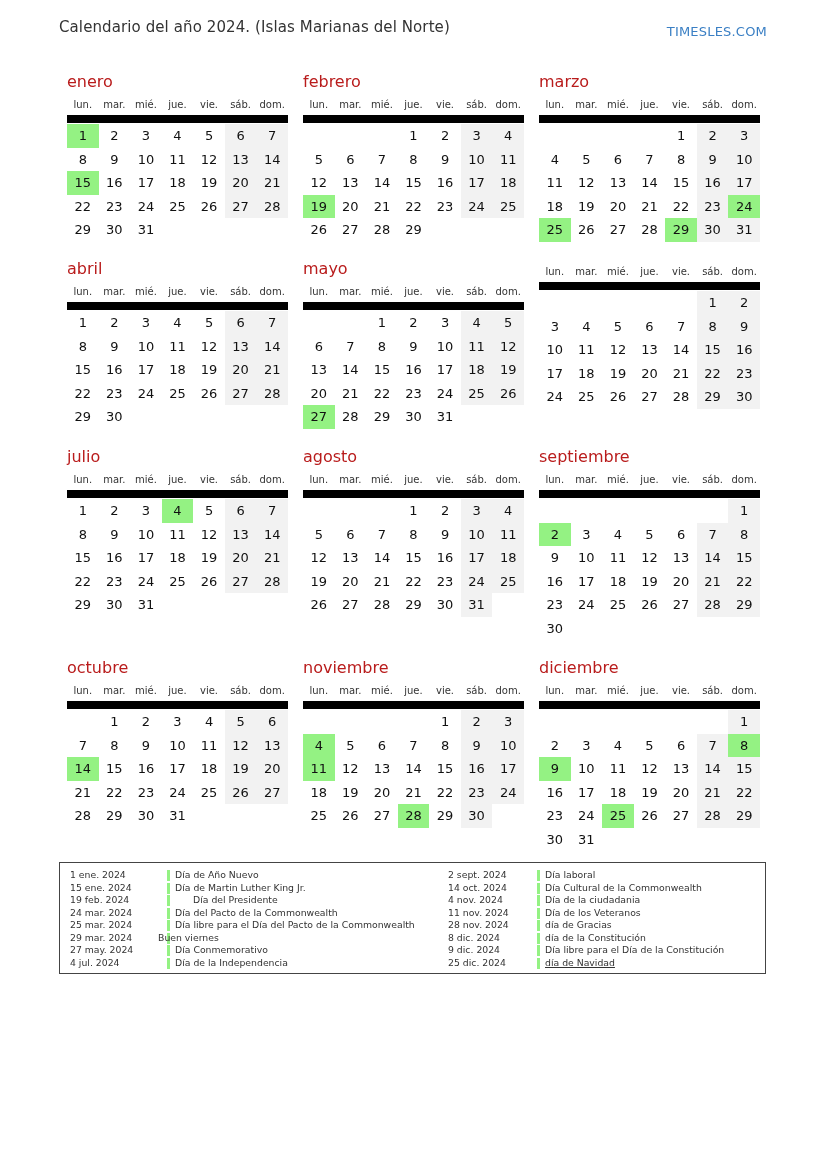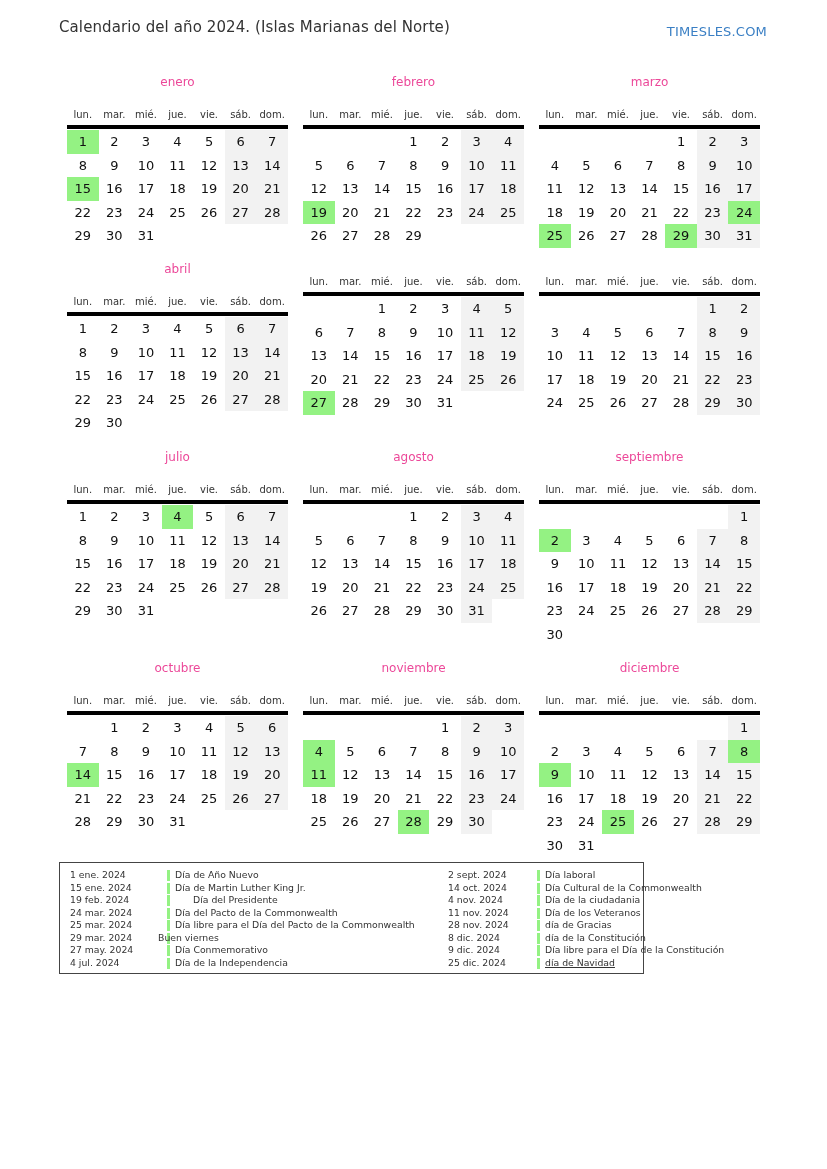--- a/index.html
+++ b/index.html
@@ -1,28 +1,28 @@
 <!DOCTYPE html>
 <html><head>
 <meta charset="utf-8">
 <style>
   html, body { margin: 0; padding: 0; background: #ffffff; }
   body { width: 827px; height: 1169px; position: relative; font-family: "DejaVu Sans", sans-serif; color: #222; overflow: hidden; }
   .title { position: absolute; left: 59px; top: 18px; font-size: 15px; color: #333; letter-spacing: 0.1px; white-space: nowrap; }
   .brand { position: absolute; right: 60px; top: 24px; font-size: 13px; color: #3a7fc4; letter-spacing: 0.2px; }
   .month { position: absolute; width: 221px; }
-  .month-name { text-align: center; font-size: 12px; color: #ec4899; height: 20px; line-height: 20px; }
-  .dow-row { display: flex; height: 20px; line-height: 20px; margin-top: 13px; border-bottom: 4px solid #000000; }
+  .month-name { font-size: 16px; color: #b91c1c; height: 20px; line-height: 20px; }
+  .dow-row { display: flex; height: 20px; line-height: 20px; margin-top: 3px; border-bottom: 8px solid #000000; }
   .dow { width: 31.57px; text-align: center; font-size: 10px; color: #333; }
   .grid { display: flex; flex-wrap: wrap; margin-top: 1px; }
   .cell { width: 31.57px; height: 23.5px; line-height: 23.5px; text-align: center; font-size: 13px; color: #111; box-sizing: border-box; }
   .cell.we { background: #f2f2f2; }
   .cell.hol { background: #94f283; }
   .cell.empty { background: transparent; }
-  .legend { position: absolute; left: 59px; top: 862px; width: 585px; height: 112px; border: 1.5px solid #444; box-sizing: border-box; font-size: 9.3px; color: #333; }
+  .legend { position: absolute; left: 59px; top: 862px; width: 707px; height: 112px; border: 1.5px solid #444; box-sizing: border-box; font-size: 9.3px; color: #333; }
   .lg-col { position: absolute; top: 6px; }
   .lg-row { height: 12.5px; line-height: 12.5px; position: relative; white-space: nowrap; }
   .lg-date { position: absolute; left: 0; }
   .lg-bar { position: absolute; width: 3px; height: 11px; top: 1px; background: #94f283; }
   .lg-name { position: absolute; }
 </style>
 </head>
 <body>
 
 <div class="title">Calendario del año 2024. (Islas Marianas del Norte)</div>
@@ -207,20 +207,21 @@
         <div class="cell">24</div>
         <div class="cell">25</div>
         <div class="cell">26</div>
         <div class="cell we">27</div>
         <div class="cell we">28</div>
         <div class="cell">29</div>
         <div class="cell">30</div>
       </div>
     </div>
     <div class="month" style="left: 303px; top: 259px;">
+      <div class="month-name">mayo</div>
       <div class="dow-row">
         <div class="dow">lun.</div>
         <div class="dow">mar.</div>
         <div class="dow">mié.</div>
         <div class="dow">jue.</div>
         <div class="dow">vie.</div>
         <div class="dow">sáb.</div>
         <div class="dow">dom.</div>
       </div>
       <div class="grid">

